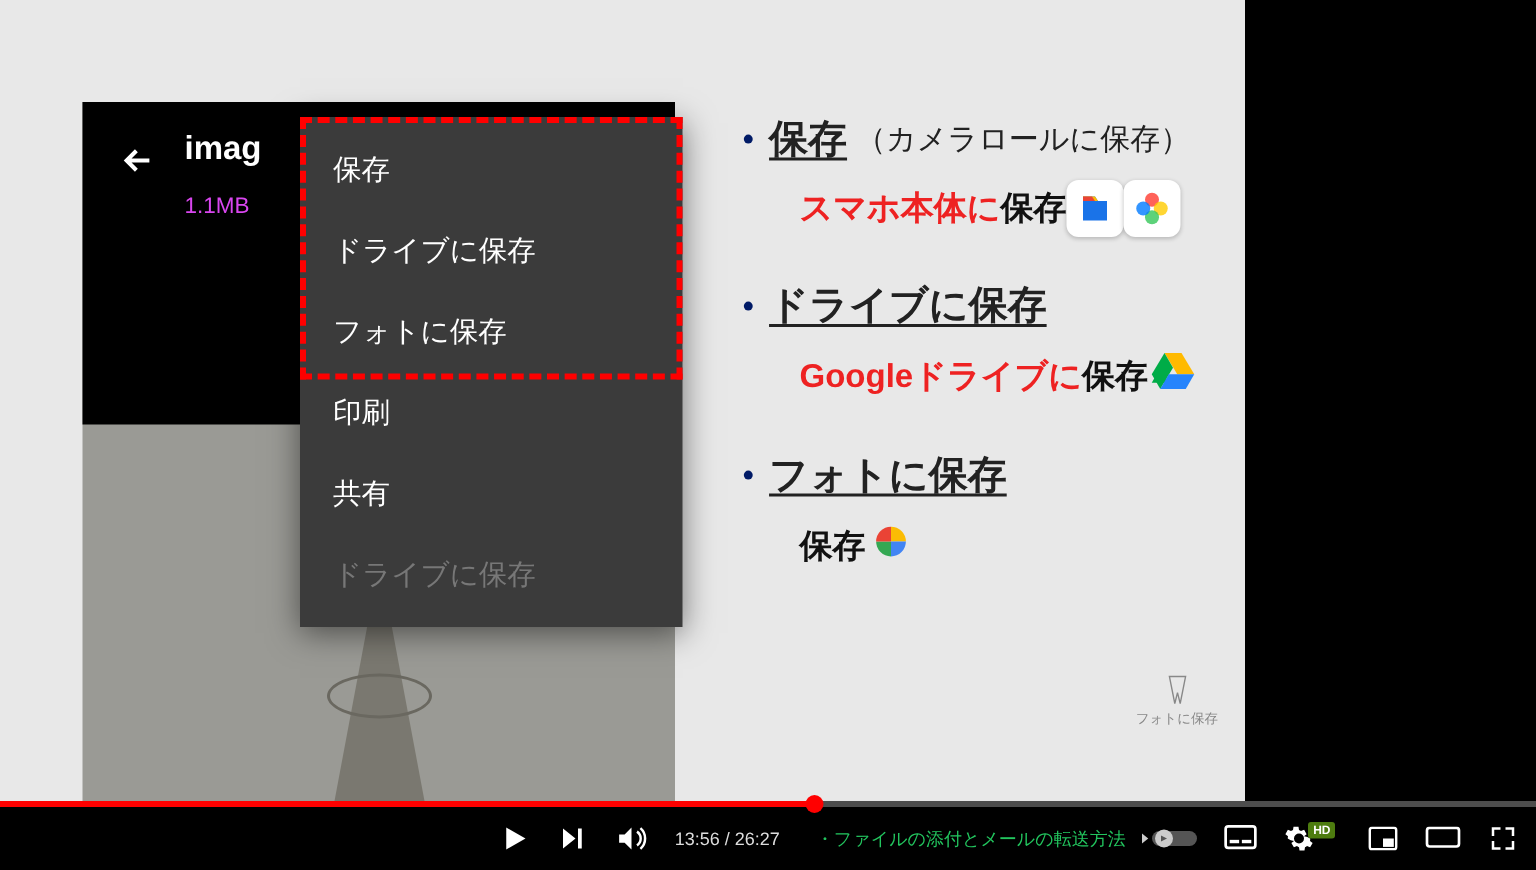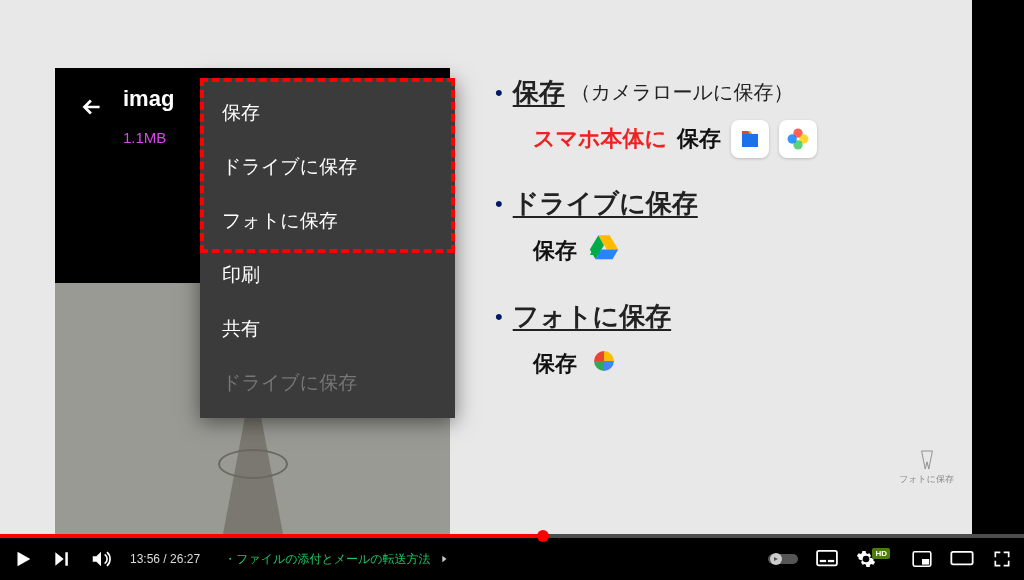--- a/index.html
+++ b/index.html
@@ -1,23 +1,23 @@
 <!DOCTYPE html>
 <html><head>
   <meta charset="utf-8">
   <style>
     * { margin: 0; padding: 0; box-sizing: border-box; }
     body { width: 1024px; height: 580px; overflow: hidden; font-family: -apple-system, BlinkMacSystemFont, "Segoe UI", sans-serif; background: #000; }
     
-    .video-area { width: 972px; height: 534px; background: #e8e8e8; position: relative; display: flex; }
+    .video-area { width: 830px; height: 534px; background: #e8e8e8; position: relative; display: flex; }
     .progress-bar { width: 1024px; height: 4px; background: rgba(255,255,255,0.3); position: relative; }
     .progress-fill { height: 100%; background: #ff0000; width: 53%; }
     .progress-dot { position: absolute; left: 53%; top: -4px; width: 12px; height: 12px; background: #ff0000; border-radius: 50%; margin-left: -6px; }
     
-    .controls { width: 1024px; height: 42px; background: #000; display: flex; align-items: center; padding: 0 12px; color: #fff; justify-content: space-between; }
+    .controls { width: 1024px; height: 42px; background: #000; display: flex; align-items: center; padding: 0 12px; color: #fff; justify-content: flex-end; }
     .controls-left, .controls-right { display: flex; align-items: center; gap: 18px; }
     .ctrl-btn { fill: #fff; color: #fff; cursor: pointer; display: flex; align-items: center; }
     .time-display { font-size: 12px; color: #ddd; }
     .chapter { font-size: 12px; color: #22c55e; margin-left: 6px; display: flex; align-items: center; gap: 8px; }
     .hd-badge { background: #4d7c0f; color:#fff; font-size:8px; font-weight:bold; padding:1px 3px; border-radius:2px; position:relative; top:-6px; left:-4px; }
     
     
     .phone-panel { position: absolute; left: 55px; top: 68px; width: 395px; height: 466px; background: #9a9a95; }
     .phone-header { background: #000; height: 215px; padding: 18px 20px 0 24px; color:#fff; display:flex; align-items:flex-start; gap:18px; }
     .back-arrow { margin-top: 8px; }
@@ -31,21 +31,21 @@
     .menu-item { padding: 14px 22px; font-size: 19px; cursor:pointer; }
     .menu-item.disabled { color:#777; }
     .red-box { position:absolute; left:200px; top:78px; width:255px; height:175px; border:4px dashed #ff0000; pointer-events:none; }
     
     .explain { position:absolute; left:495px; top:75px; width:510px; }
     .explain-row { margin-bottom: 28px; }
     .bullet-line { display:flex; align-items:center; font-size: 26px; color:#222; }
     .bullet { color:#001a66; font-size:22px; margin-right:10px; }
     .bold-u { font-weight:700; text-decoration:underline; text-underline-offset:4px; }
     .paren { font-size:20px; margin-left:6px; }
-    .sub-line { margin-left: 38px; margin-top: 10px; font-size: 22px; font-weight:700; display:flex; align-items:center; gap:10px; }
+    .sub-line { margin-left: 38px; margin-top: 10px; font-size: 22px; font-weight:700; display:flex; align-items:center; }
     .red-t { color:#e22; }
     .blk-t { color:#111; }
     .app-icon { width:38px; height:38px; border-radius:8px; display:inline-flex; align-items:center; justify-content:center; }
     .icn-files { background:#fff; box-shadow:0 1px 3px rgba(0,0,0,0.2); }
     .icn-photos { background:#fff; box-shadow:0 1px 3px rgba(0,0,0,0.2); }
     .logo-sm { position:absolute; right:18px; bottom:48px; font-size:9px; color:#888; text-align:center; }
   </style>
 </head>
 <body>
 
@@ -104,20 +104,21 @@
         </span>
       </div>
     </div>
 
     <div class="explain-row">
       <div class="bullet-line">
         <span class="bullet">•</span>
         <span class="bold-u">ドライブに保存</span>
       </div>
       <div class="sub-line">
+        <span class="red-t">Googleドライブに</span>
           <span class="blk-t">保存</span>
         <span>
           <svg width="34" height="34" viewBox="0 0 24 24">
               <path d="M8 3h8l6 10h-8z" fill="#ffba00"></path>
               <path d="M2 17l4-7 4 7z" transform="translate(0 0)" fill="#00ac47"></path>
               <path d="M8 3L2 13l4 7 6-10z" fill="#00ac47"></path>
               <path d="M22 13l-4 7H6l4-7z" fill="#2684fc"></path>
             </svg>
         </span>
       </div>

